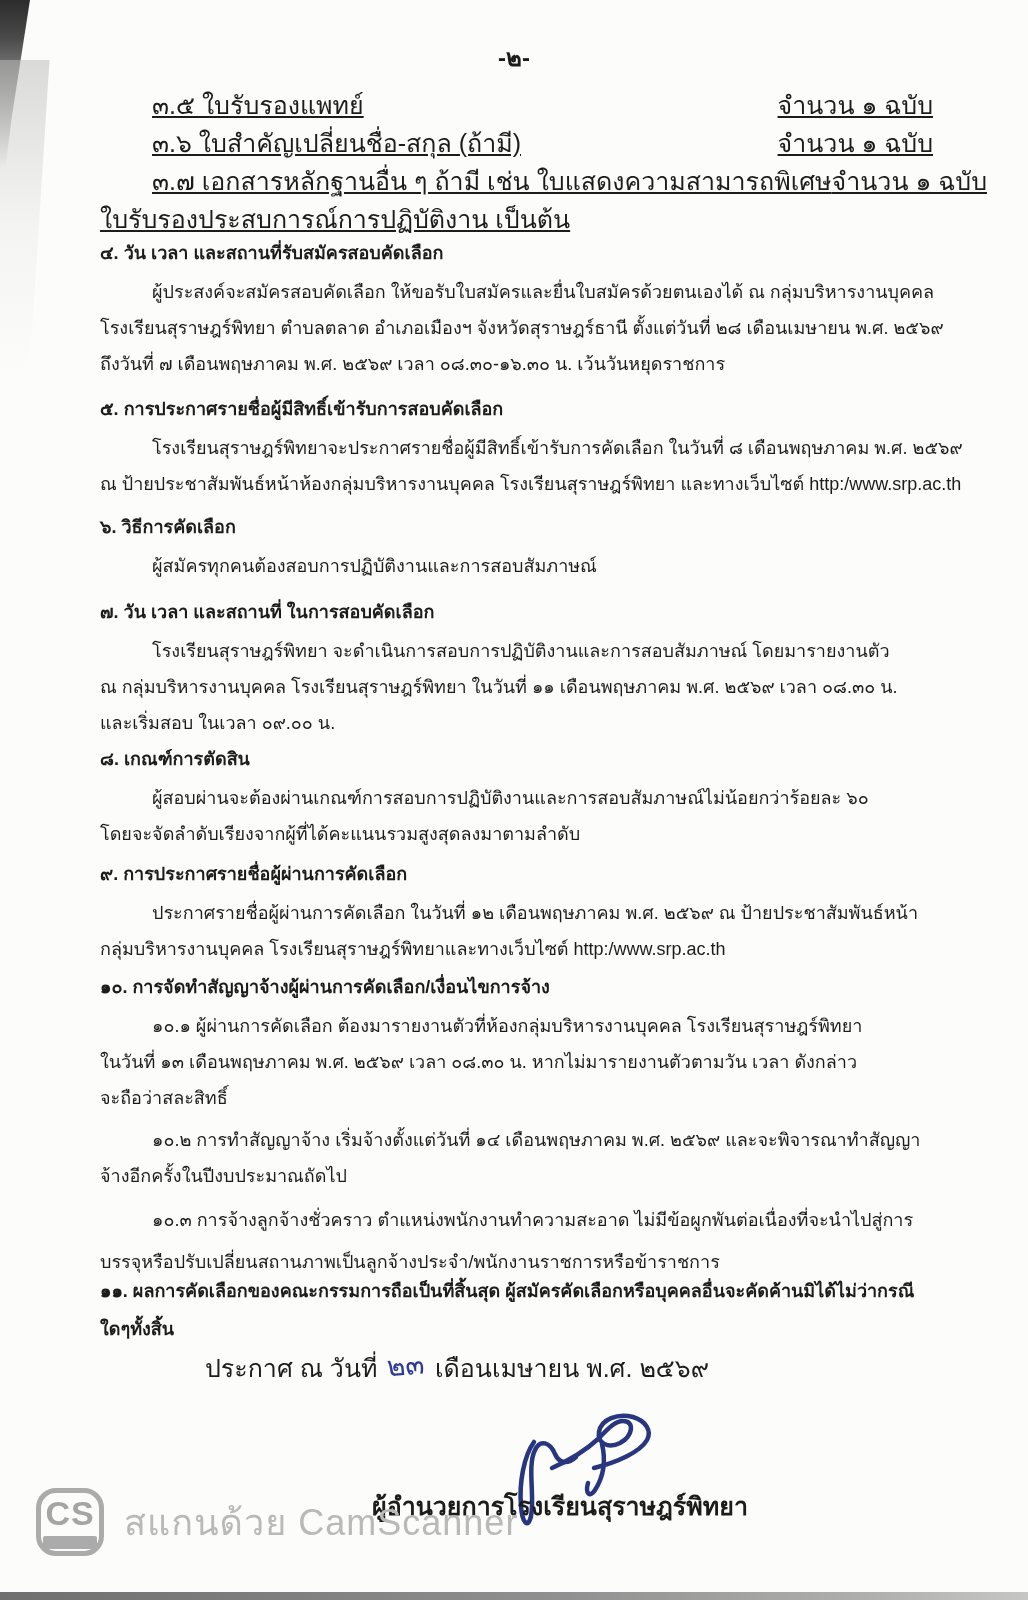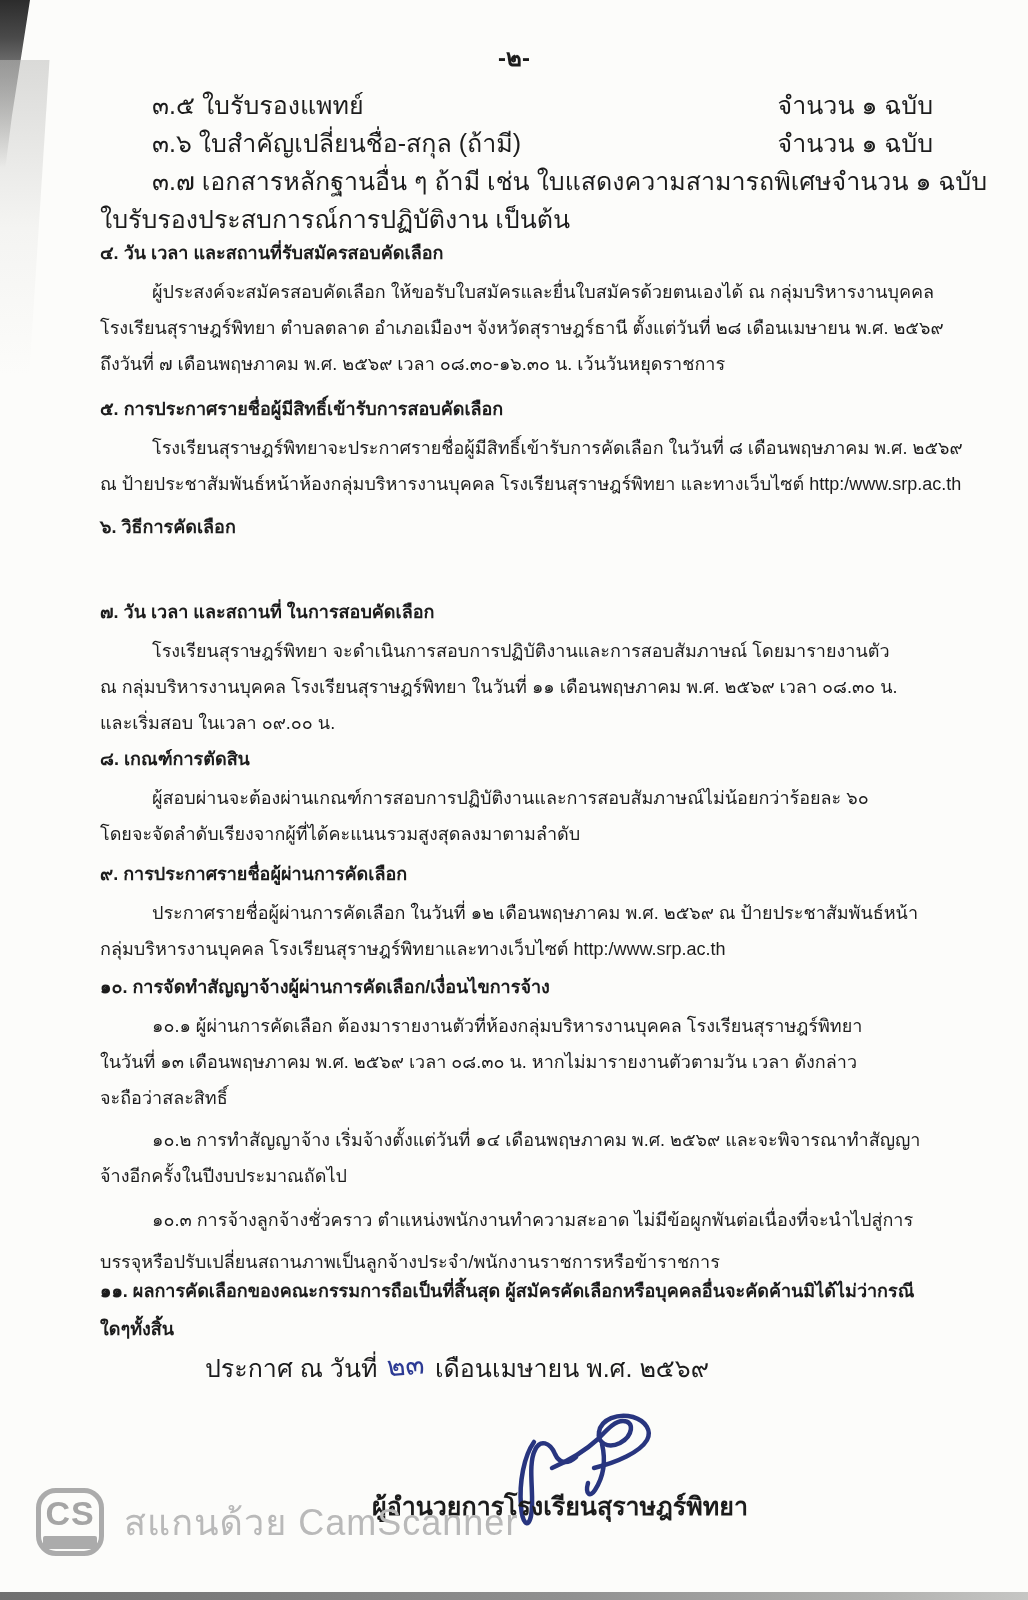--- a/index.html
+++ b/index.html
@@ -24,21 +24,21 @@
     clip-path:polygon(0 0, 55% 0, 25% 100%, 0 100%);
   }
   .artifact-bottom {
     position:absolute; left:0; bottom:0; width:1028px; height:8px;
     background:linear-gradient(to right, #6f6f6f 0%, #7d7d7d 25%, #909090 55%, #b0b0ae 85%, #c6c6c4 100%);
   }
   .pagenum {
     position:absolute; top:38px; left:0; width:1028px;
     text-align:center; font-size:24px; font-weight:700;
   }
-  .doclist { position:absolute; top:86px; left:100px; width:833px; font-size:25px; }
+  .doclist { position:absolute; top:86px; left:100px; width:833px; font-size:25px;text-decoration:underline; }
   .doc-row { display:flex; justify-content:space-between; line-height:38px; padding-left:52px; white-space:nowrap; }
   .doc-cont { line-height:38px; white-space:nowrap; }
   .sec { position:absolute; left:100px; width:833px; font-size:18px; }
   .sec-h { font-weight:700; line-height:42px; white-space:nowrap; }
   .ln { line-height:36px; white-space:nowrap; }
   .ind { padding-left:52px; }
   .mt6 { margin-top:6px; }
   .mt8 { margin-top:8px; }
   .bold { font-weight:700; }
   .b-ln { line-height:38px; white-space:nowrap; }
@@ -107,20 +107,21 @@
   </div>
 
   <div class="sec" style="top:388px">
     <div class="sec-h">๕. การประกาศรายชื่อผู้มีสิทธิ์เข้ารับการสอบคัดเลือก</div>
     <div class="ln ind">โรงเรียนสุราษฎร์พิทยาจะประกาศรายชื่อผู้มีสิทธิ์เข้ารับการคัดเลือก ในวันที่ ๘ เดือนพฤษภาคม พ.ศ. ๒๕๖๙</div>
     <div class="ln">ณ ป้ายประชาสัมพันธ์หน้าห้องกลุ่มบริหารงานบุคคล โรงเรียนสุราษฎร์พิทยา และทางเว็บไซต์  http:/www.srp.ac.th</div>
   </div>
 
   <div class="sec" style="top:506px">
     <div class="sec-h">๖. วิธีการคัดเลือก</div>
+    <div class="ln ind">ผู้สมัครทุกคนต้องสอบการปฏิบัติงานและการสอบสัมภาษณ์</div>
   </div>
 
   <div class="sec" style="top:591px">
     <div class="sec-h">๗. วัน เวลา และสถานที่ ในการสอบคัดเลือก</div>
     <div class="ln ind">โรงเรียนสุราษฎร์พิทยา  จะดำเนินการสอบการปฏิบัติงานและการสอบสัมภาษณ์  โดยมารายงานตัว</div>
     <div class="ln">ณ กลุ่มบริหารงานบุคคล โรงเรียนสุราษฎร์พิทยา ในวันที่ ๑๑ เดือนพฤษภาคม  พ.ศ. ๒๕๖๙ เวลา ๐๘.๓๐ น.</div>
     <div class="ln">และเริ่มสอบ ในเวลา ๐๙.๐๐ น.</div>
   </div>
 
   <div class="sec" style="top:738px">

